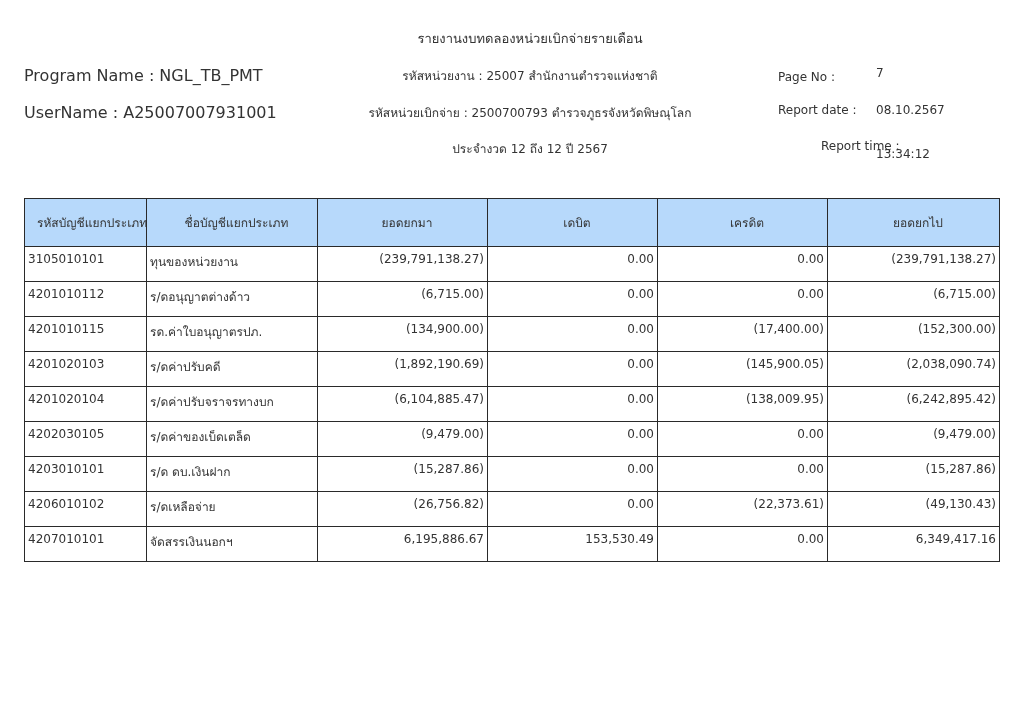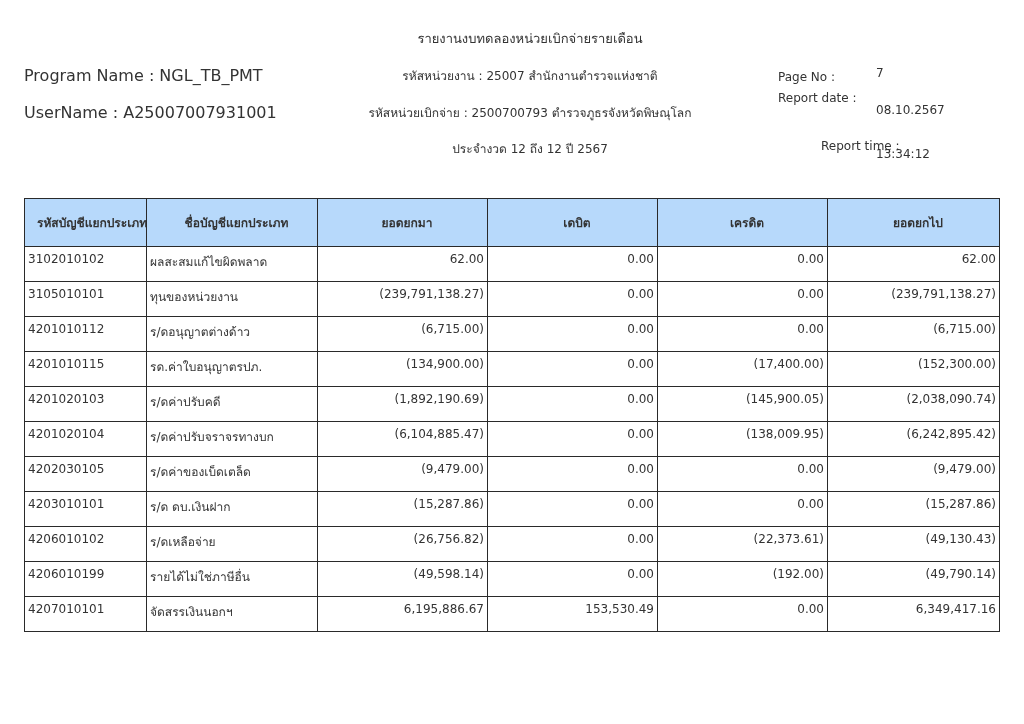--- a/index.html
+++ b/index.html
@@ -36,21 +36,21 @@
     font-size: 12px;
   }
   table.ledger th, table.ledger td {
     border: 1.5px solid #2a2a2a;
     padding: 0 3px;
     overflow: hidden;
     white-space: nowrap;
   }
   table.ledger th {
     background: #b7d9fb;
-    font-weight: bold;
+    font-weight: normal;
     height: 47px;
     color: #333;
     padding-left: 12px;
   }
   table.ledger td {
     height: 35px;
     vertical-align: top;
     padding-top: 5px;
     box-sizing: border-box;
   }
@@ -64,21 +64,21 @@
 
 <div class="abs meta-left" style="top:66px;">Program Name : NGL_TB_PMT</div>
 <div class="abs meta-left" style="top:103px;">UserName : A25007007931001</div>
 
 <div class="abs meta-center" style="top:66px;">รหัสหน่วยงาน : 25007 สำนักงานตำรวจแห่งชาติ</div>
 <div class="abs meta-center" style="top:103px;">รหัสหน่วยเบิกจ่าย : 2500700793 ตำรวจภูธรจังหวัดพิษณุโลก</div>
 <div class="abs meta-center" style="top:139px;">ประจำงวด 12 ถึง 12 ปี 2567</div>
 
 <div class="abs meta-label" style="top:56px;margin-top:14px;">Page No :</div>
 <div class="abs meta-value" style="top:66px;">7</div>
-<div class="abs meta-label" style="top:91px;">Report date :</div>
+<div class="abs meta-label" style="top:103px;">Report date :</div>
 <div class="abs meta-value" style="top:103px;">08.10.2567</div>
 <div class="abs meta-label" style="top:139px;margin-left:43px;">Report time :</div>
 <div class="abs meta-value" style="top:147px;">13:34:12</div>
 
 <table class="ledger">
   <colgroup>
     <col style="width:122px">
     <col style="width:171px">
     <col style="width:170px">
     <col style="width:170px">
@@ -89,28 +89,20 @@
     <tr>
       <th>รหัสบัญชีแยกประเภท</th>
       <th>ชื่อบัญชีแยกประเภท</th>
       <th>ยอดยกมา</th>
       <th>เดบิต</th>
       <th>เครดิต</th>
       <th>ยอดยกไป</th>
     </tr>
   </thead>
   <tbody id="ledger-body">
-      <tr>
-        <td class="txt">3102010102</td>
-        <td class="txt">ผลสะสมแก้ไขผิดพลาด</td>
-        <td class="num">62.00</td>
-        <td class="num">0.00</td>
-        <td class="num">0.00</td>
-        <td class="num">62.00</td>
-      </tr>
       <tr>
         <td class="txt">3105010101</td>
         <td class="txt">ทุนของหน่วยงาน</td>
         <td class="num">(239,791,138.27)</td>
         <td class="num">0.00</td>
         <td class="num">0.00</td>
         <td class="num">(239,791,138.27)</td>
       </tr>
       <tr>
         <td class="txt">4201010112</td>
@@ -162,28 +154,20 @@
       </tr>
       <tr>
         <td class="txt">4206010102</td>
         <td class="txt">ร/ดเหลือจ่าย</td>
         <td class="num">(26,756.82)</td>
         <td class="num">0.00</td>
         <td class="num">(22,373.61)</td>
         <td class="num">(49,130.43)</td>
       </tr>
       <tr>
-        <td class="txt">4206010199</td>
-        <td class="txt">รายได้ไม่ใช่ภาษีอื่น</td>
-        <td class="num">(49,598.14)</td>
-        <td class="num">0.00</td>
-        <td class="num">(192.00)</td>
-        <td class="num">(49,790.14)</td>
-      </tr>
-      <tr>
         <td class="txt">4207010101</td>
         <td class="txt">จัดสรรเงินนอกฯ</td>
         <td class="num">6,195,886.67</td>
         <td class="num">153,530.49</td>
         <td class="num">0.00</td>
         <td class="num">6,349,417.16</td>
       </tr>
     </tbody>
 </table>
 

